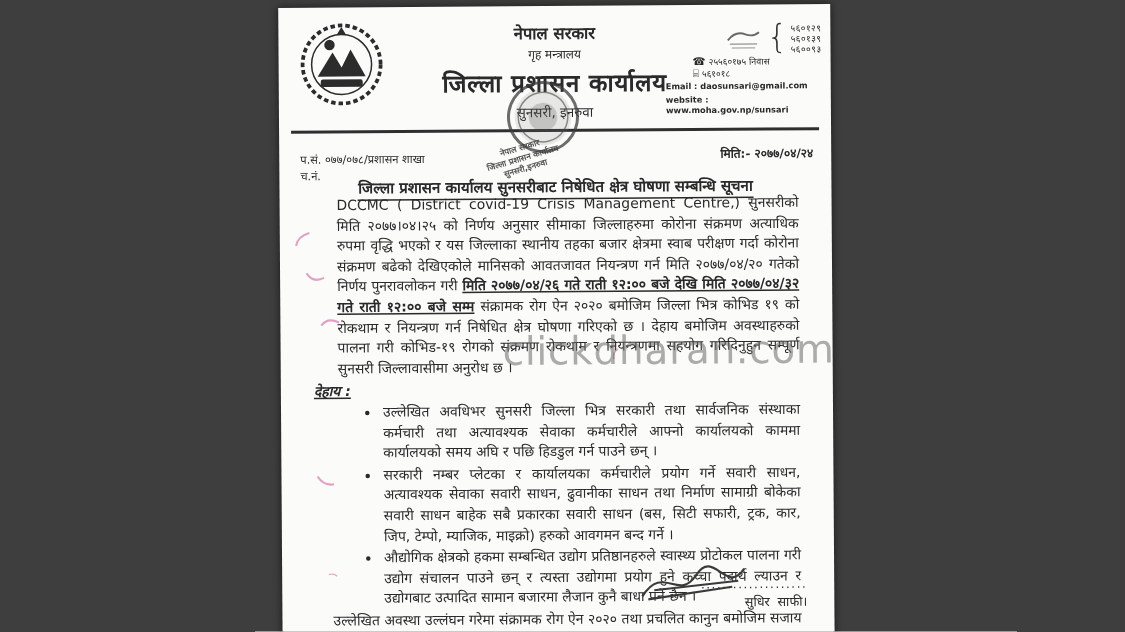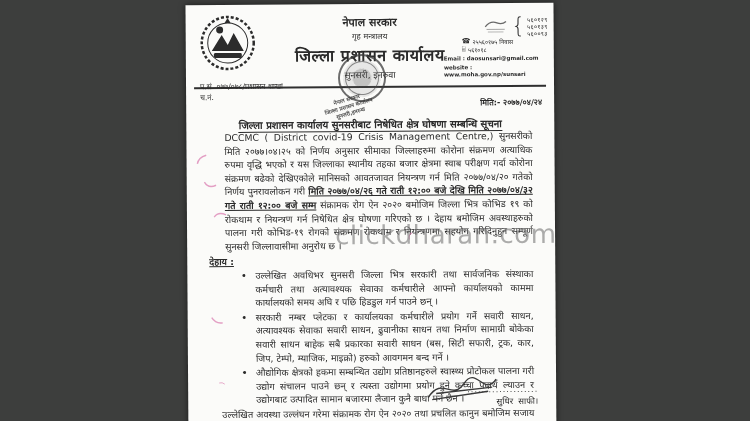--- a/index.html
+++ b/index.html
@@ -37,31 +37,31 @@
   .head-rule { position:absolute; left:8px; right:8px; top:82px; border-top:2px solid #2f2f2f; }
   
   .round-seal { position:absolute; left:152px; top:50px; width:48px; height:48px;
     border:2px solid rgba(60,60,60,.75); border-radius:50%; z-index:6;
     background:radial-gradient(circle at 50% 50%, rgba(90,90,90,.35) 0 30%, rgba(120,120,120,.15) 31% 60%, transparent 61%);
     transform:rotate(-12deg); }
   .round-seal::after { content:""; position:absolute; inset:5px; border:1px solid rgba(70,70,70,.6); border-radius:50%; }
   .skew-stamp { position:absolute; left:138px; top:92px; z-index:6; transform:rotate(-16deg);
     font-size:5.5px; font-weight:bold; color:rgba(55,55,55,.85); text-align:center; line-height:7px; }
   
-  .ref-block { position:absolute; left:14px; top:76px; font-size:7.5px; line-height:11px; }
+  .ref-block { position:absolute; left:14px; top:96px; font-size:7.5px; line-height:11px; }
   .date-line { position:absolute; right:12px; top:93px; font-size:8px; font-weight:bold; }
   
   .doc-title { position:absolute; left:0; right:0; top:109px; text-align:center; }
   .doc-title span { font-size:10px; font-weight:bold; border-bottom:1px solid #2a2a2a; padding-bottom:1px; }
   
   .body-block { position:absolute; left:22px; right:22px; top:126px; font-size:9.3px;
     line-height:13.6px; text-align:justify; }
   .para { margin-left:16px; }
   .em-seg { font-weight:bold; text-decoration:underline; }
-  .list-label { font-weight:bold; text-decoration:underline; margin-top:2px; display:inline-block; }
+  .list-label { font-weight:bold; text-decoration:underline; margin-top:2px; display:inline-block;font-style:italic; }
   ul.points { margin:0 0 0 46px; padding:0; }
   ul.points li { margin-bottom:1px; }
   .closing { margin-left:12px; margin-top:1px; }
   
   .sig-block { position:absolute; right:18px; top:382px; width:140px; text-align:right; z-index:5; }
   .sig-scribble { position:absolute; right:24px; top:-14px; width:92px; height:34px; }
   .sig-dots { font-size:8px; letter-spacing:1px; color:#333; }
   .sig-name { font-size:8.5px; margin-top:1px;font-family:Liberation Mono, monospace; }
   
   .watermark { position:absolute; left:148px; top:216px; z-index:9;

